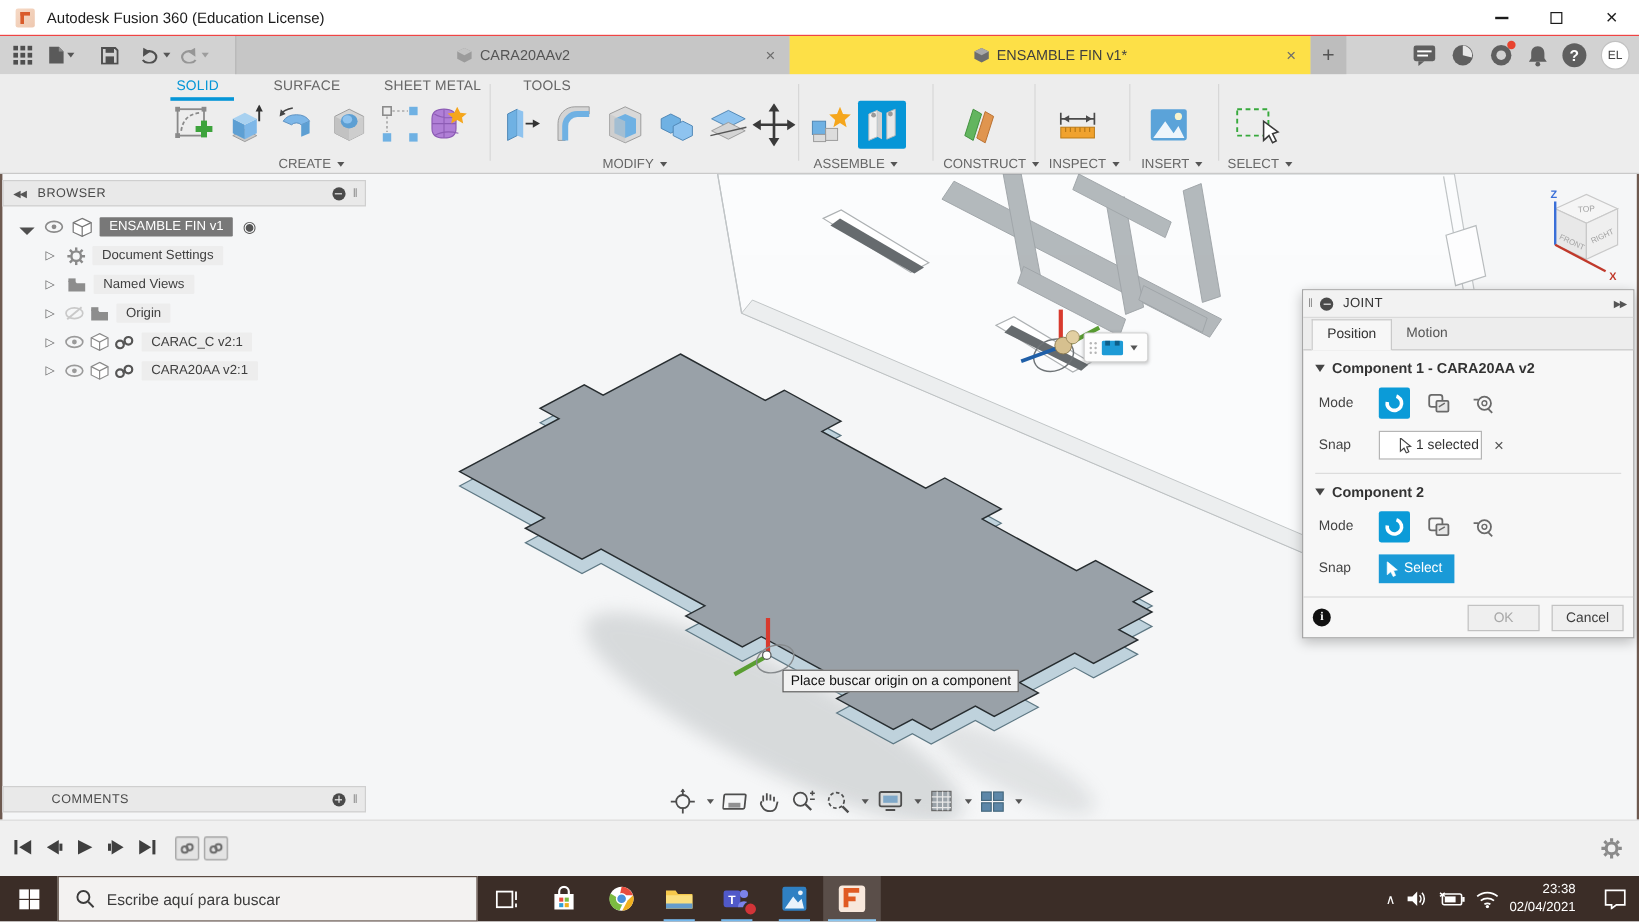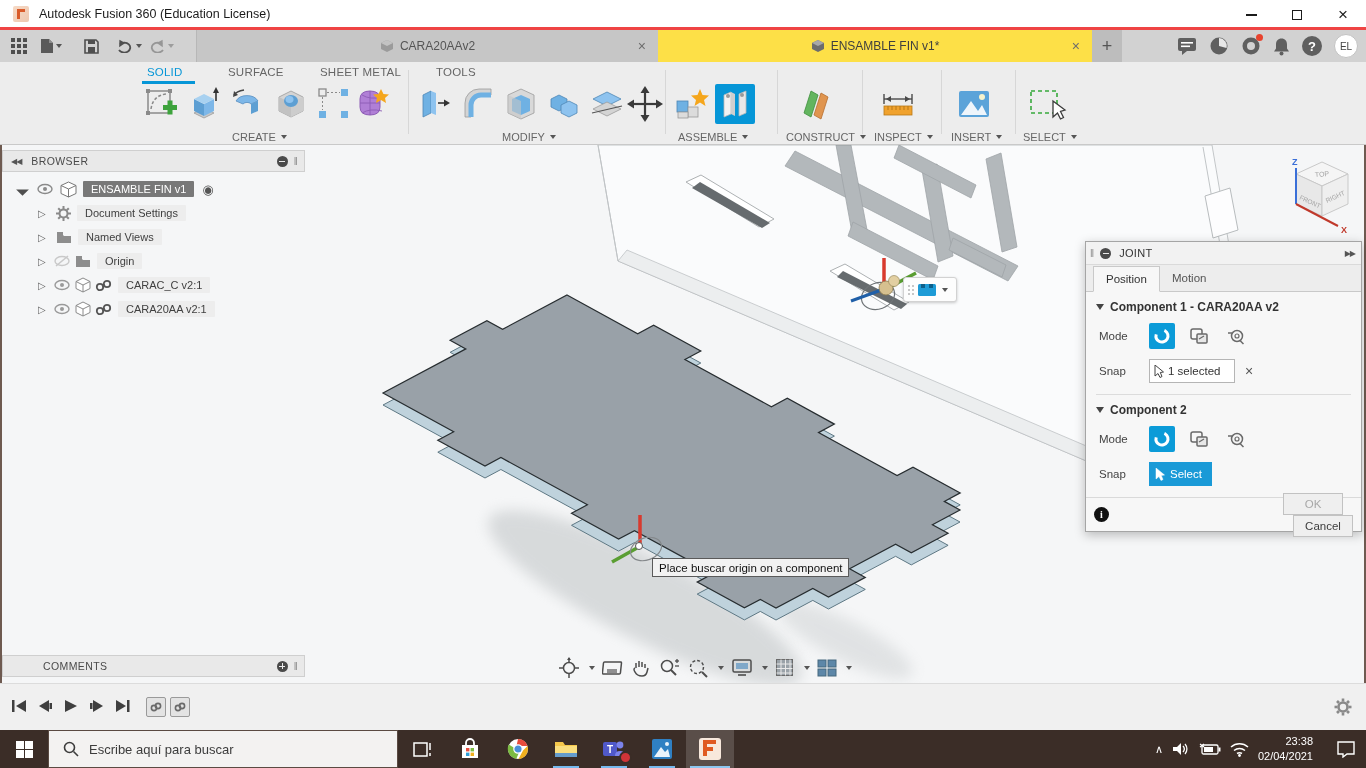--- a/index.html
+++ b/index.html
@@ -2,21 +2,21 @@
 <html><head>
 <meta charset="utf-8">
 <style>
   * { margin:0; padding:0; box-sizing:border-box; }
   html,body { width:1366px; height:768px; overflow:hidden; }
   body { font-family:"Liberation Sans","DejaVu Sans",sans-serif; background:#fff; }
   .app { position:relative; width:1366px; height:768px; background:#f5f6f7; }
   .abs { position:absolute; }
 
   
-  .titlebar { position:absolute; left:0; top:0; width:1366px; height:30px; background:#ffffff; border-bottom:3px solid #ef4444; display:flex; align-items:center; }
+  .titlebar { position:absolute; left:0; top:0; width:1366px; height:30px; background:#ffffff; border-bottom:1px solid #ef4444; display:flex; align-items:center; }
   .fusion-logo { width:16px; height:16px; margin-left:13px; background:linear-gradient(135deg,#f6d9c5 0%,#eec8b0 100%); border-radius:2px; position:relative; }
   .fusion-logo:before { content:""; position:absolute; left:4px; top:3px; width:8px; height:3px; background:#d95b2a; }
   .fusion-logo:after { content:""; position:absolute; left:4px; top:3px; width:3px; height:10px; background:#d95b2a; }
   .titlebar .title { margin-left:10px; font-size:12.5px; color:#1b1b1b; }
   .win-controls { position:absolute; right:0; top:0; height:30px; display:flex; }
   .win-btn { width:46px; height:30px; display:flex; align-items:center; justify-content:center; color:#1b1b1b; font-size:13px; }
   .wb-min { width:11px; height:1.5px; background:#1b1b1b; display:block; }
   .wb-max { width:10px; height:10px; border:1.2px solid #1b1b1b; display:block; }
 
   
@@ -84,21 +84,21 @@
   .joint-tabs { height:27px; background:#ededed; border-bottom:1px solid #c9c9c9; display:flex; align-items:flex-end; padding-left:7px; }
   .jtab { height:26px; padding:0 12px; display:flex; align-items:center; font-size:11.5px; color:#555; }
   .jtab.active { background:#f7f7f7; border:1px solid #c9c9c9; border-bottom:1px solid #f7f7f7; margin-bottom:-1px; color:#333; }
   .jsection { padding:8px 10px 0 10px; }
   .jsec-title { font-weight:bold; font-size:12px; color:#333; display:flex; align-items:center; gap:6px; }
   .tri-down { width:0; height:0; border-left:4px solid transparent; border-right:4px solid transparent; border-top:6px solid #444; }
   .jrow { display:flex; align-items:center; margin:9px 0 0 3px; height:26px; }
   .jlabel { width:50px; font-size:11.5px; color:#444; }
   .mode-tile { width:26px; height:26px; border-radius:2px; display:flex; align-items:center; justify-content:center; margin-right:11px; }
   .mode-tile.on { background:#0b9bd8; }
-  .snap-field { width:86px; height:24px; background:#fff; border:1px solid #b5b5b5; display:flex; align-items:center; font-size:11.5px; color:#333; padding-left:4px; gap:3px; }
+  .snap-field { width:86px; height:24px; background:#fff; border:1px solid #b5b5b5; display:flex; align-items:center; font-size:11.5px; color:#333; padding-left:16px; gap:3px; }
   .snap-clear { margin-left:10px; color:#555; font-size:14px; }
   .snap-select { height:24px; background:#1a9ad7; color:#fff; font-size:11.5px; display:flex; align-items:center; padding:0 10px 0 6px; gap:4px; }
   .jdivider { height:1px; background:#dcdcdc; margin-top:10px; }
   .joint-footer { border-top:1px solid #dadada; margin-top:10px; height:34px; display:flex; align-items:center; padding:0 8px; }
   .info-circ { width:15px; height:15px; border-radius:50%; background:#111; color:#fff; font-size:10px; font-weight:bold; display:flex; align-items:center; justify-content:center; font-family:"Liberation Serif",serif; }
   .jbtn { width:60px; height:22px; border:1px solid #c2c2c2; background:#efefef; font-size:11.5px; display:flex; align-items:center; justify-content:center; }
   .jbtn.disabled { color:#a8a8a8; }
   .jbtn.cancel { margin-left:10px; color:#3d3d3d; }
 
   
@@ -798,21 +798,21 @@
           <svg width="11" height="13">
               <polygon points="1,0 1,11 4,8.5 6,12.5 8,11.5 6.3,7.5 9.5,7" fill="#fff" stroke="#fff" stroke-width=".5"></polygon>
             </svg>
           <span>Select</span>
         </span>
       </div>
     </div>
 
     <div class="joint-footer">
       <span class="info-circ">i</span>
-      <span style="margin-left:auto;display:flex;flex-direction:column;">
+      <span style="margin-left:auto;display:flex;">
         <button class="jbtn disabled">OK</button>
         <button class="jbtn cancel">Cancel</button>
       </span>
     </div>
   </div>
 
   <div class="timeline">
     <div style="position:absolute;left:8px;top:10px;display:flex;gap:4px;">
       <span class="tl-btn">
           <svg width="16" height="14">

